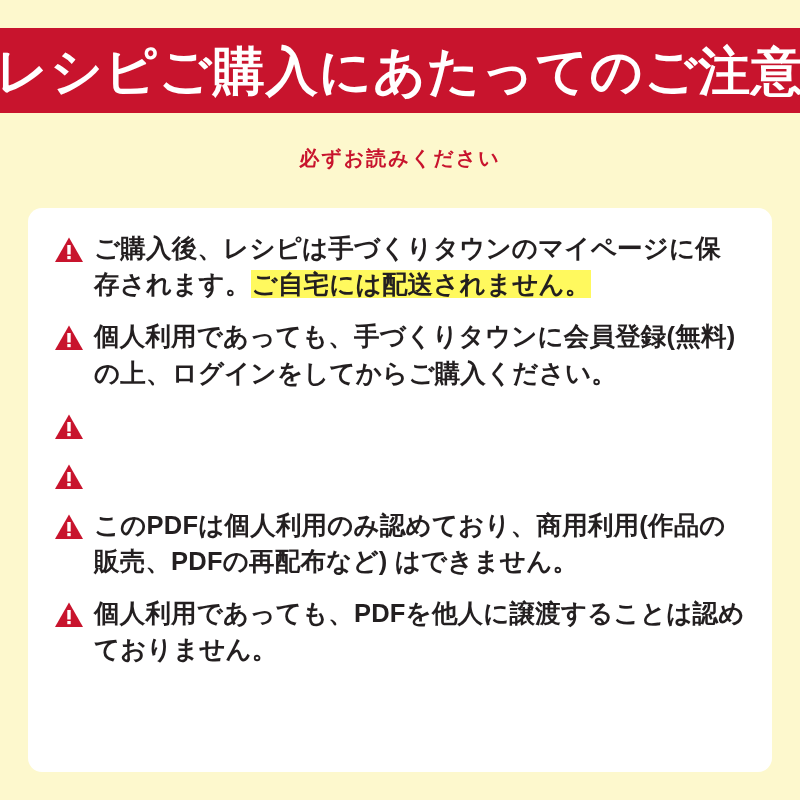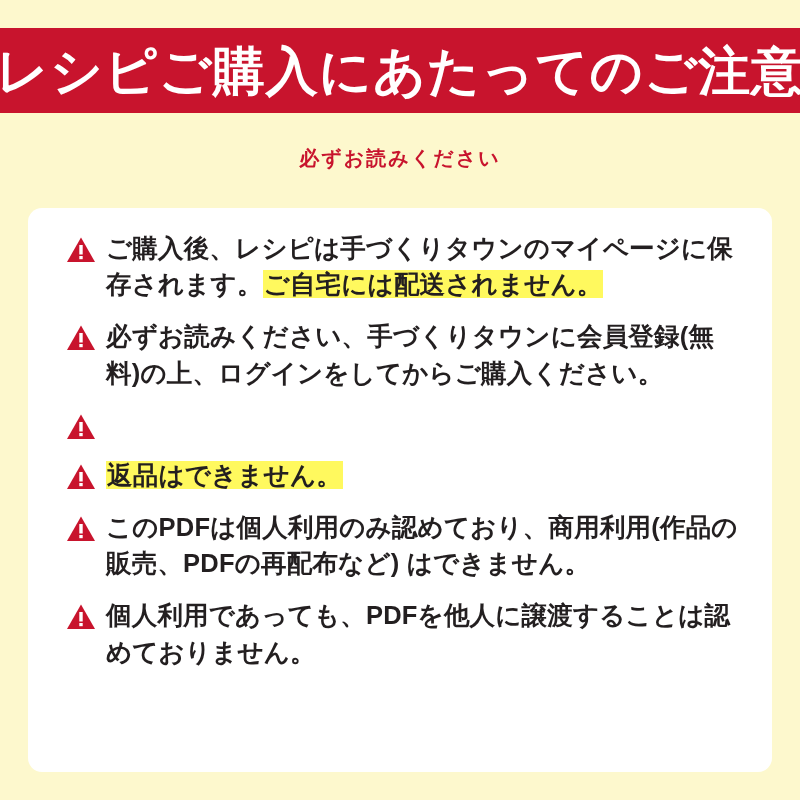--- a/index.html
+++ b/index.html
@@ -55,21 +55,21 @@
   
   .card {
     position: absolute;
     top: 208px;
     left: 28px;
     width: 744px;
     height: 564px;
     background: #ffffff;
     border-radius: 14px;
     box-sizing: border-box;
-    padding: 22px 26px 10px 38px;
+    padding: 22px 26px 10px 26px;
   }
   .notice-list {
     list-style: none;
     margin: 0;
     padding: 0;
   }
   .notice-item {
     display: flex;
     align-items: flex-start;
     margin-bottom: 16px;
@@ -116,36 +116,35 @@
               <rect x="13.3" y="20" width="3.4" height="3.2" fill="#ffffff"></rect>
             </svg></span>
           <span class="notice-text"><span>ご購入後、レシピは手づくりタウンのマイページに保存されます。</span><span class="hl">ご自宅には配送されません。</span></span>
         </li>
         <li class="notice-item">
           <span class="warn-icon"><svg viewBox="0 0 30 28" width="30" height="28">
               <path d="M15 1.5 L29 26 L1 26 Z" fill="#c8142d"></path>
               <rect x="13.3" y="9" width="3.4" height="9.5" fill="#ffffff"></rect>
               <rect x="13.3" y="20" width="3.4" height="3.2" fill="#ffffff"></rect>
             </svg></span>
-          <span class="notice-text"><span>必ずお読みください、手づくりタウンに会員登録(無料)の上、ログインをしてからご購入ください。</span></span>
+          <span class="notice-text"><span>個人利用であっても、手づくりタウンに会員登録(無料)の上、ログインをしてからご購入ください。</span></span>
         </li>
         <li class="notice-item">
           <span class="warn-icon"><svg viewBox="0 0 30 28" width="30" height="28">
               <path d="M15 1.5 L29 26 L1 26 Z" fill="#c8142d"></path>
               <rect x="13.3" y="9" width="3.4" height="9.5" fill="#ffffff"></rect>
               <rect x="13.3" y="20" width="3.4" height="3.2" fill="#ffffff"></rect>
             </svg></span>
         </li>
         <li class="notice-item">
           <span class="warn-icon"><svg viewBox="0 0 30 28" width="30" height="28">
               <path d="M15 1.5 L29 26 L1 26 Z" fill="#c8142d"></path>
               <rect x="13.3" y="9" width="3.4" height="9.5" fill="#ffffff"></rect>
               <rect x="13.3" y="20" width="3.4" height="3.2" fill="#ffffff"></rect>
             </svg></span>
-          <span class="notice-text"><span class="hl">返品はできません。</span></span>
         </li>
         <li class="notice-item">
           <span class="warn-icon"><svg viewBox="0 0 30 28" width="30" height="28">
               <path d="M15 1.5 L29 26 L1 26 Z" fill="#c8142d"></path>
               <rect x="13.3" y="9" width="3.4" height="9.5" fill="#ffffff"></rect>
               <rect x="13.3" y="20" width="3.4" height="3.2" fill="#ffffff"></rect>
             </svg></span>
           <span class="notice-text"><span>このPDFは個人利用のみ認めており、商用利用(作品の販売、PDFの再配布など) はできません。</span></span>
         </li>
         <li class="notice-item">

